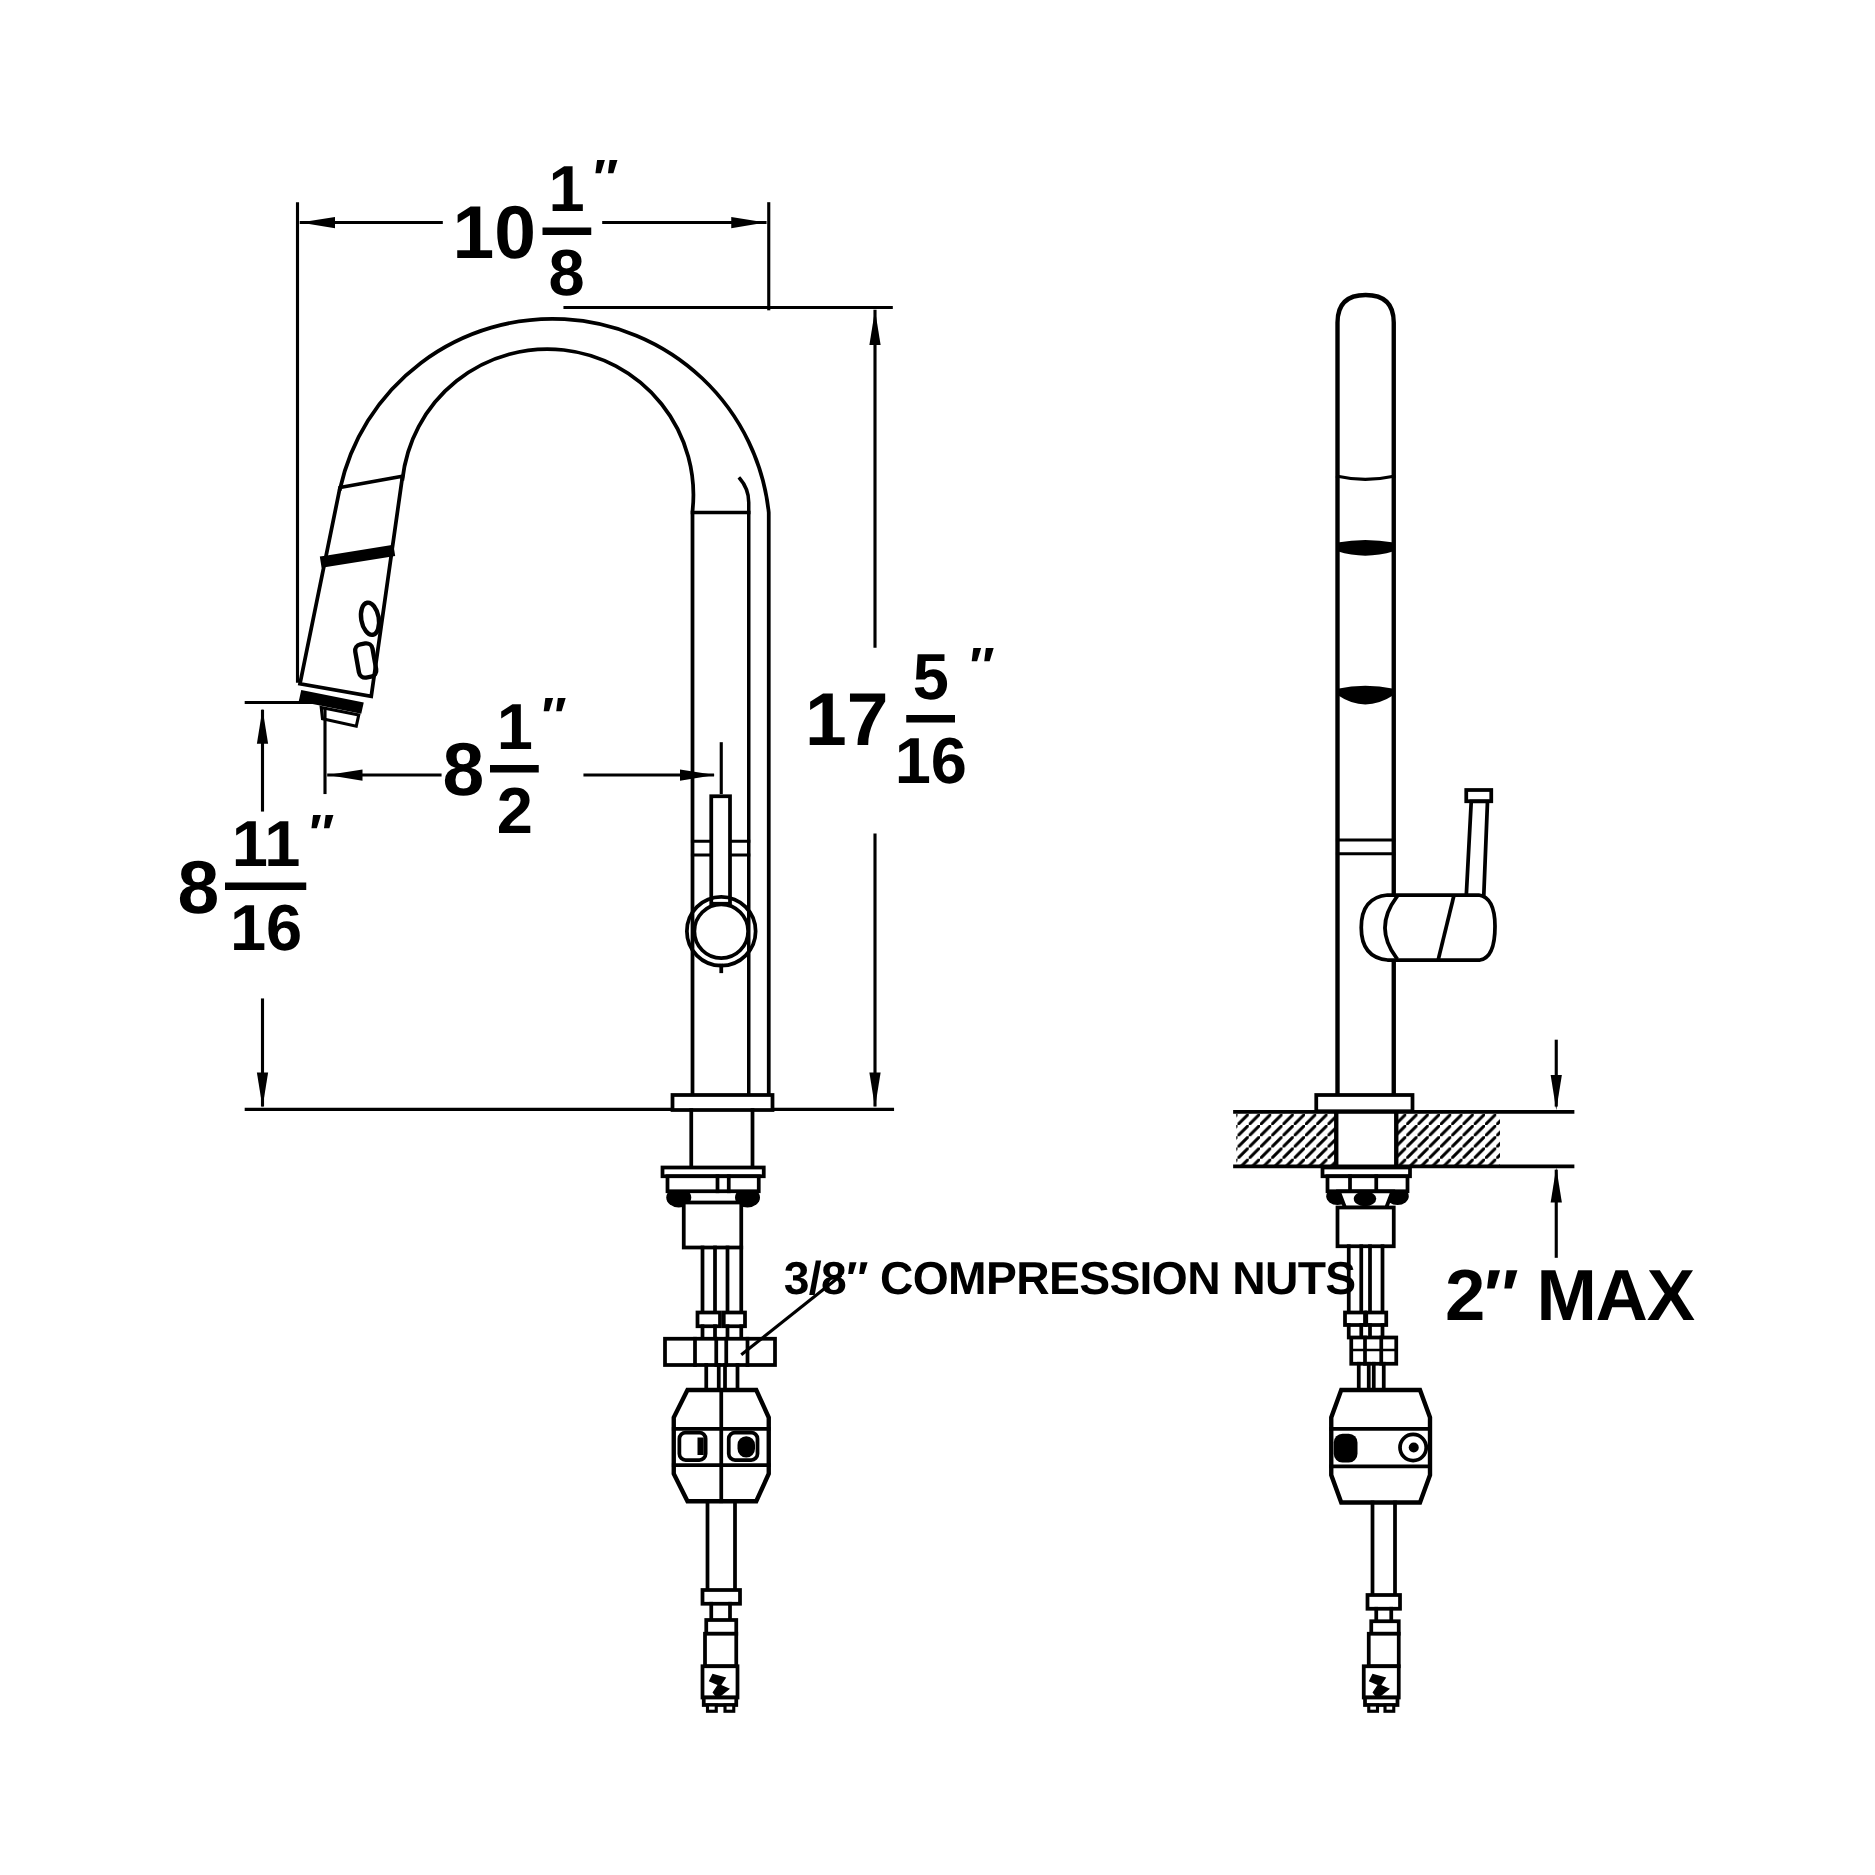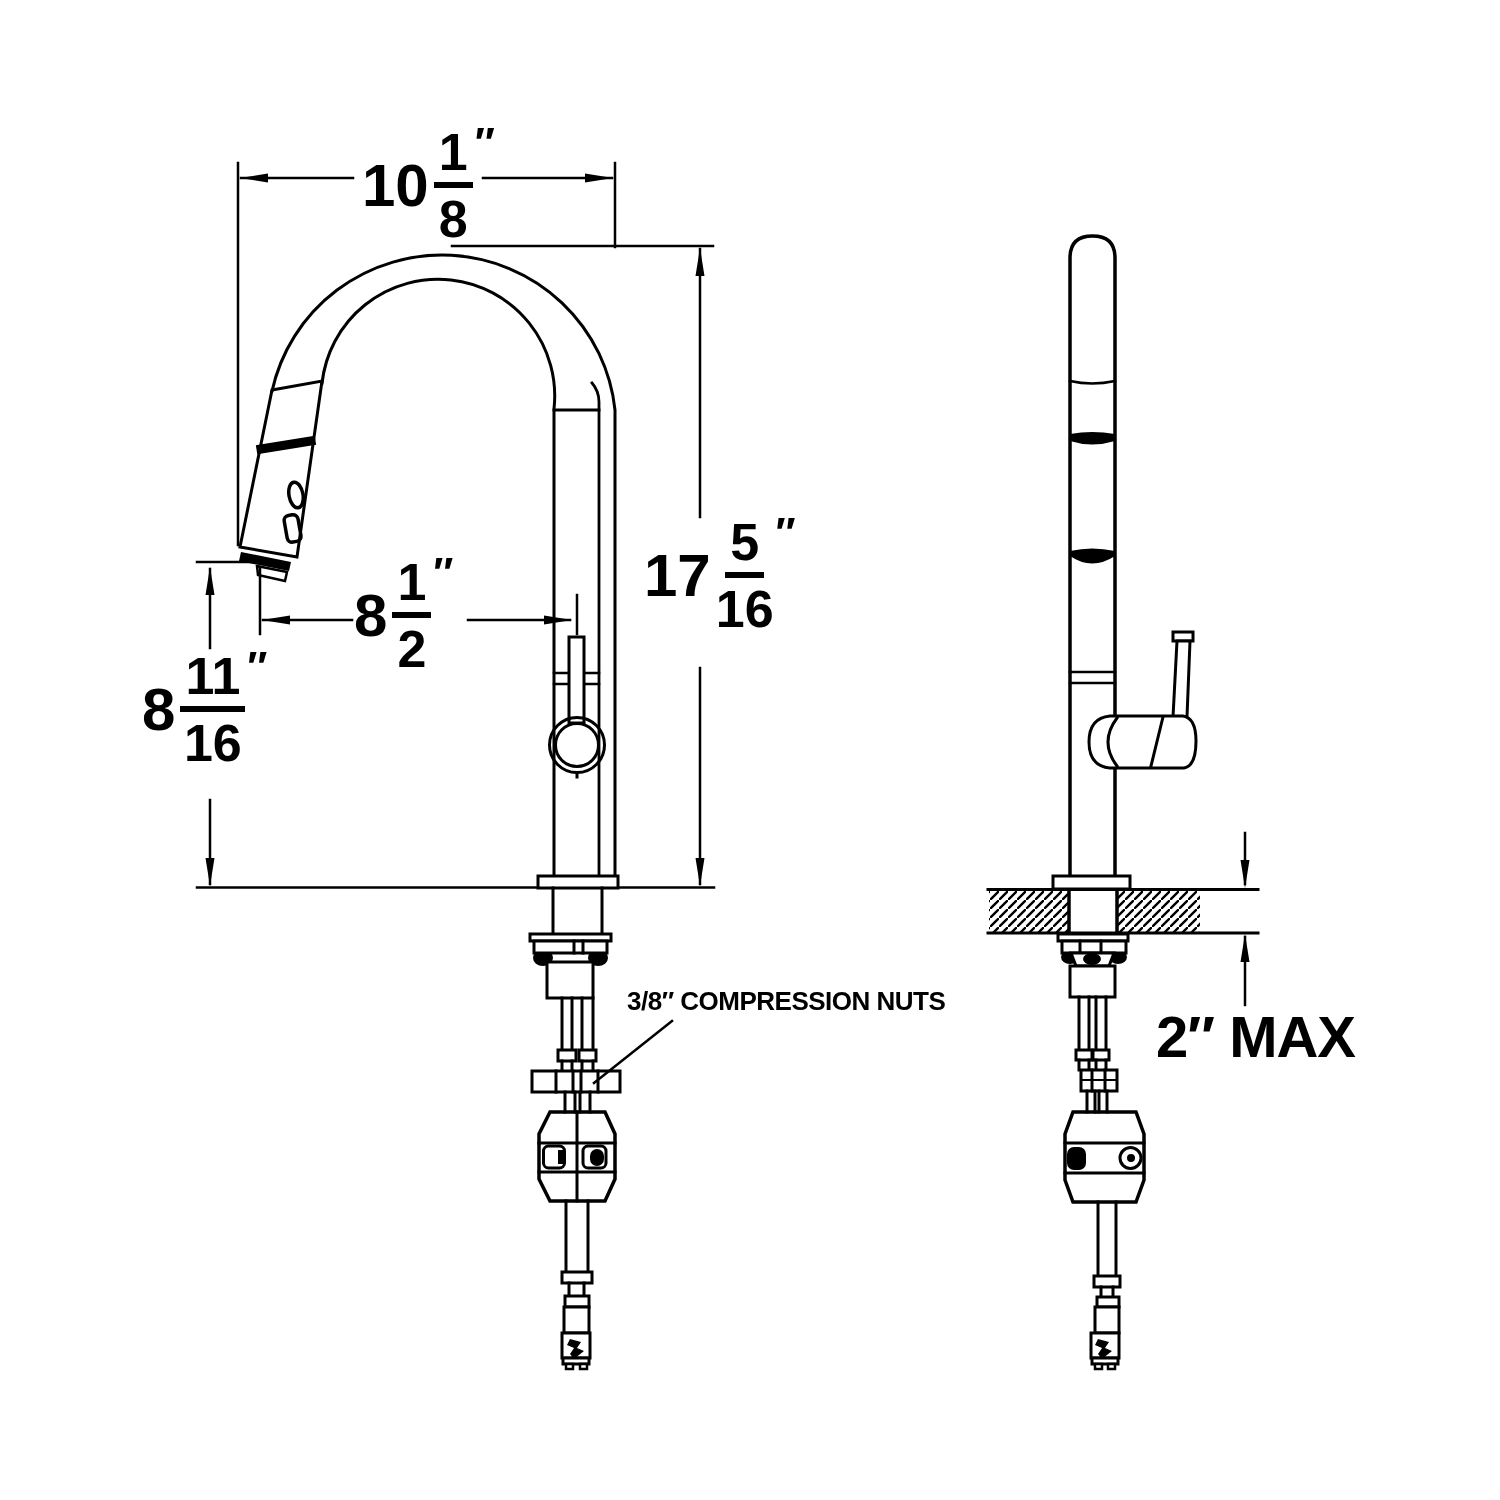--- a/index.html
+++ b/index.html
@@ -25,21 +25,21 @@
   .dim .fnum{font-size:52px;padding:0 5px 4px;border-bottom:6px solid #000;}
   .dim .fden{font-size:52px;padding-top:5px;}
   .dim .prime{font-size:42px;align-self:flex-start;margin-left:2px;margin-top:-4px;}
   .label{
     position:absolute;
     color:#000;
     font-weight:bold;
     line-height:1;
     white-space:nowrap;
   }
-  .label.small{font-size:26px;letter-spacing:-0.5px;}
+  .label.small{font-size:37px;letter-spacing:-0.5px;margin-top:16px;}
   .label.big{font-size:58px;letter-spacing:-1px;}
 </style>
 </head>
 <body>
 
 <div id="canvas">
 
 <svg id="drawing" width="1500" height="1500" viewBox="0 0 1500 1500" fill="none" stroke="#000" stroke-width="3" stroke-linecap="square">
 
   <defs>

